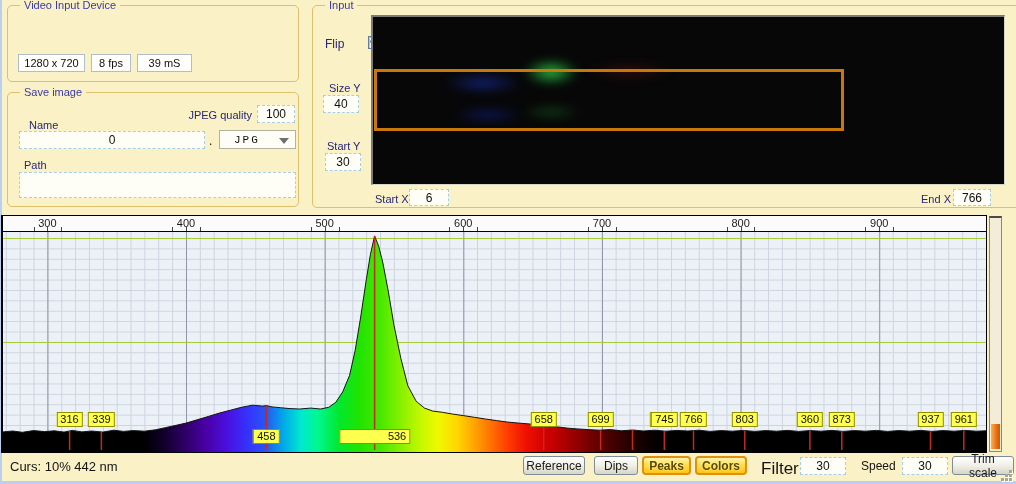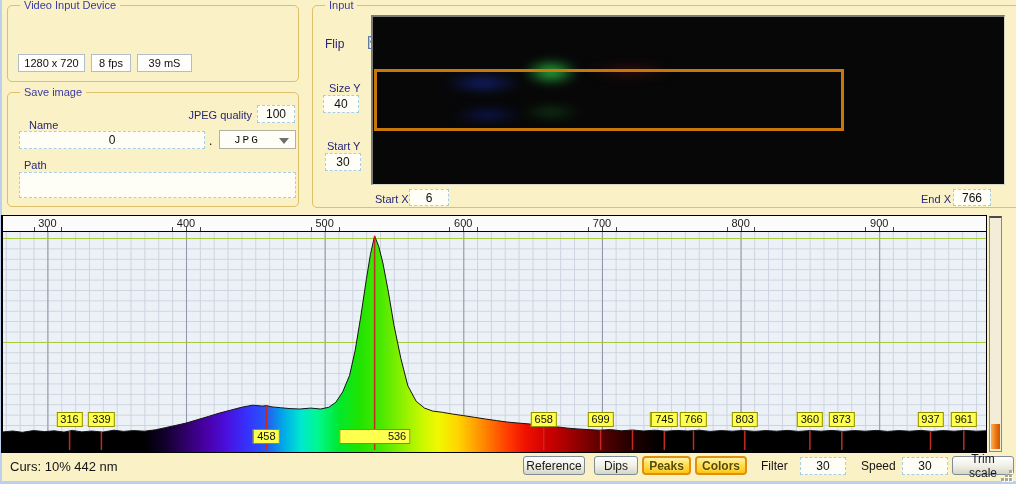--- a/index.html
+++ b/index.html
@@ -252,21 +252,21 @@
 <button class="sbtn" style="left:594px;top:456px;width:44px;">
     <span>Dips</span>
   </button>
 <button class="sbtn active" style="left:642px;top:456px;width:49px;">
     <span>Peaks</span>
   </button>
 <button class="sbtn active" style="left:695px;top:456px;width:52px;">
     <span>Colors</span>
   </button>
 
-<span class="abs blk" style="left:761px;top:459px;font-size:12px;text-align:right;">Filter</span>
+<span class="abs blk" style="left:761px;top:459px;font-size:17px;text-align:right;">Filter</span>
 <div class="abs dfield" style="left:800px;top:457px;width:46px;height:18px;">
   <span>30</span>
 </div>
 <span class="abs blk" style="left:861px;top:459px;font-size:12px;">Speed</span>
 <div class="abs dfield" style="left:902px;top:457px;width:46px;height:18px;">
   <span>30</span>
 </div>
 <button class="sbtn" style="left:952px;top:456px;width:62px;">
     <span>Trim scale</span>
   </button>

